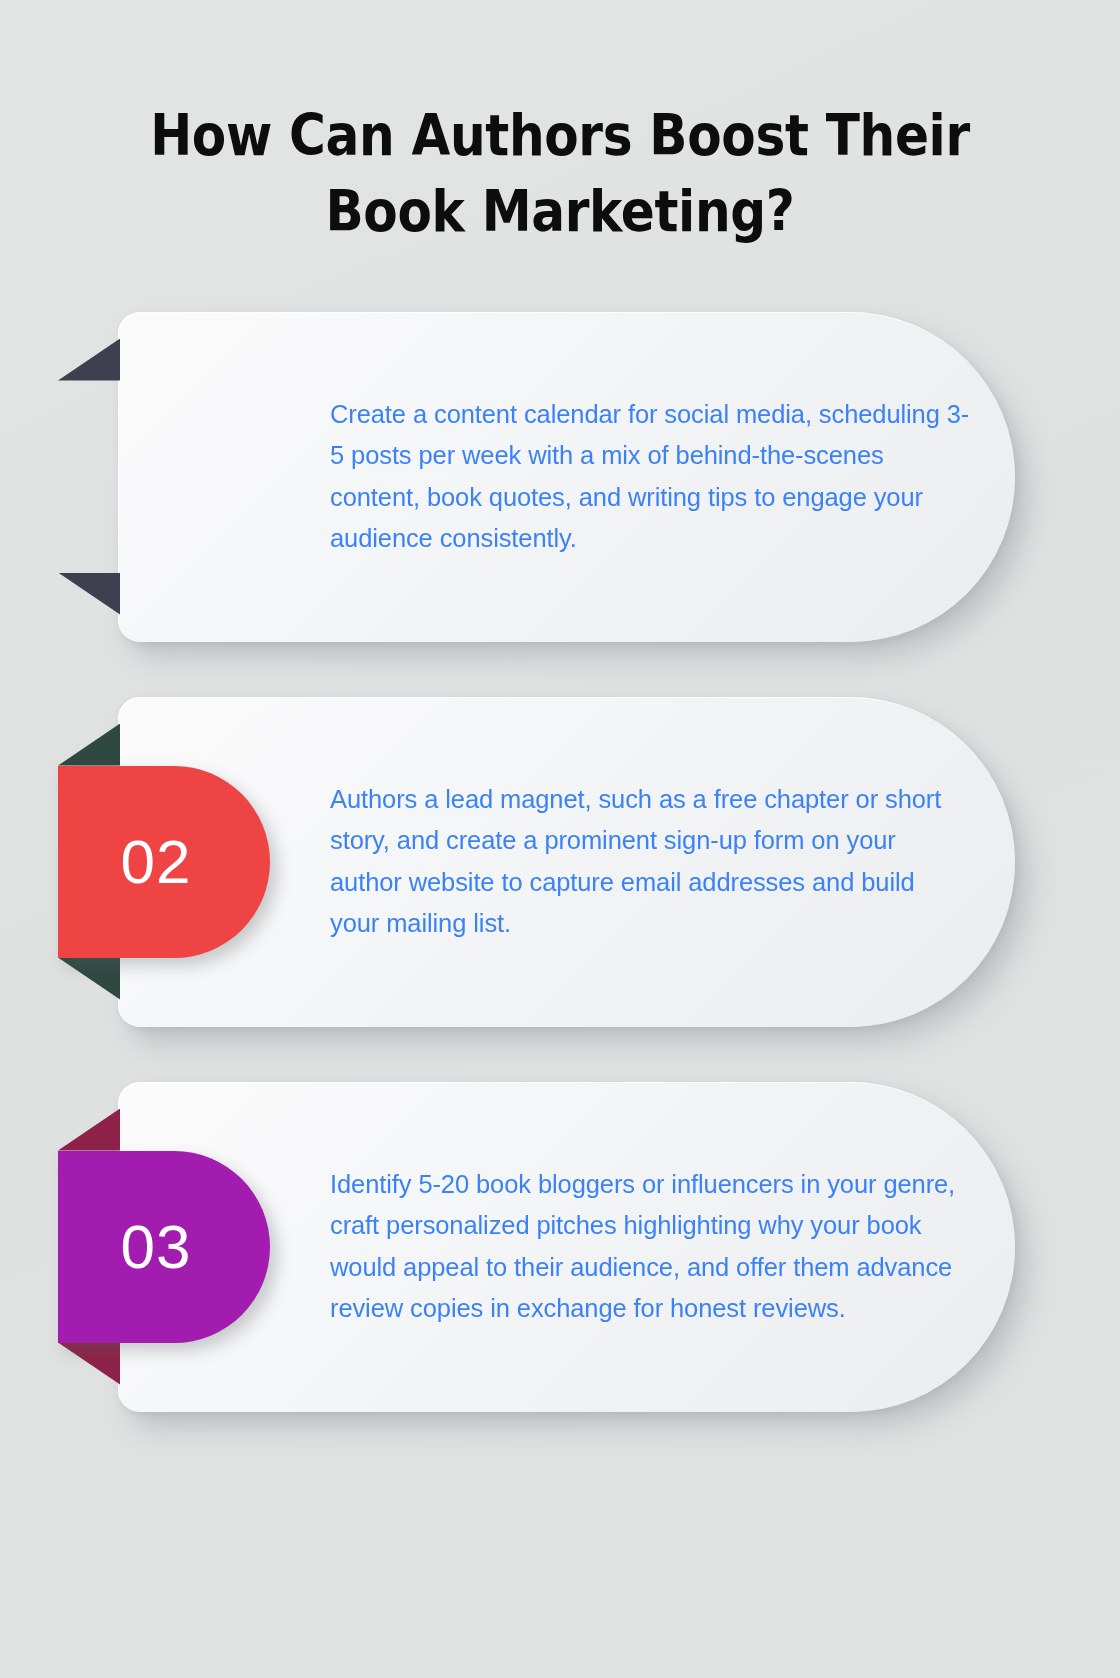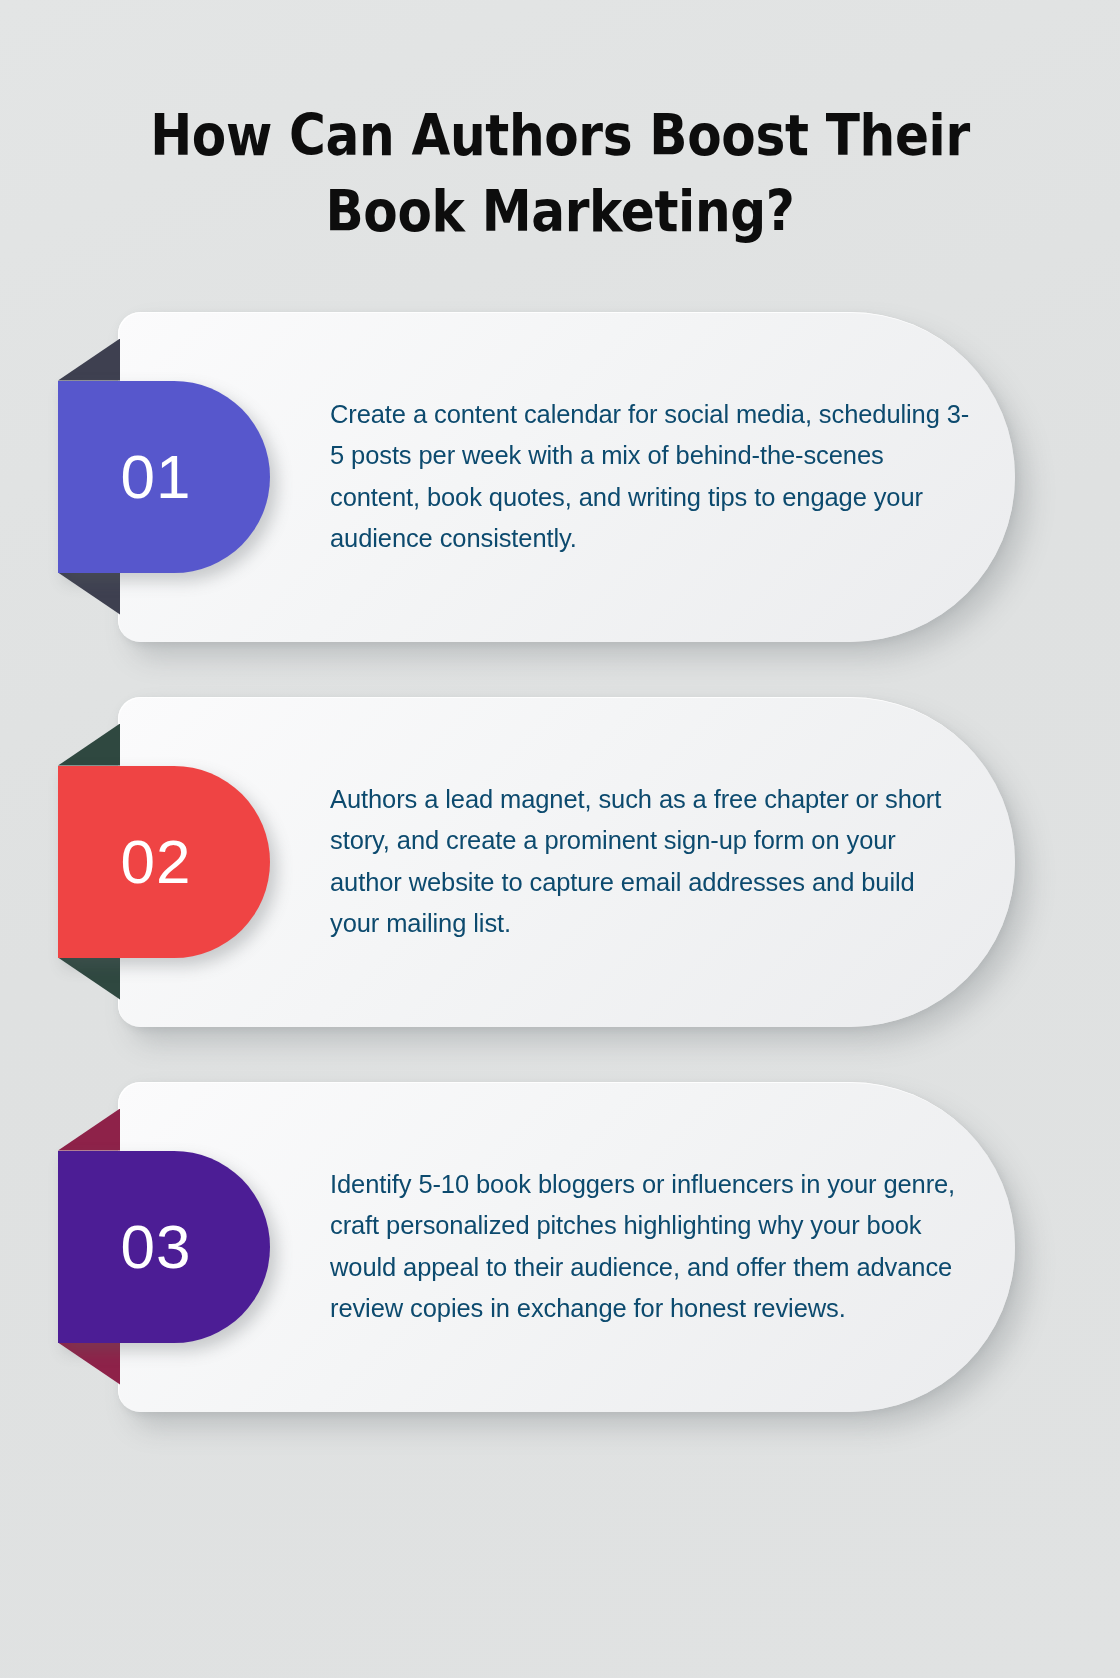--- a/index.html
+++ b/index.html
@@ -109,56 +109,53 @@
   .copy {
     position: absolute;
     left: 330px;
     right: 150px;
     top: 50%;
     transform: translateY(-50%);
     z-index: 2;
     font-family: "Liberation Sans", sans-serif;
     font-size: 25.5px;
     line-height: 1.63;
-    color: #0c4a6e;
+    color: #3b82f6;
     letter-spacing: -0.1px;
   }
 </style>
 </head>
 <body style="background: linear-gradient(155deg, rgb(227, 229, 229) 0%, rgb(223, 225, 225) 45%, rgb(224, 226, 226) 100%);">
 
 <div class="title-wrap">
   <h1 class="title">How Can Authors Boost Their Book Marketing?</h1>
 </div>
 
 <div class="cards">
 
   <div class="card-row">
     <div class="panel"></div>
     <div class="fold top" style="background: rgb(62, 64, 80);"></div>
     <div class="fold bottom" style="background: rgb(62, 64, 80);"></div>
-    <div class="badge" style="background: rgb(87, 87, 204);">
-      <span class="badge-num">01</span>
-    </div>
     <div class="copy">Create a content calendar for social media, scheduling 3-5 posts per week with a mix of behind-the-scenes content, book quotes, and writing tips to engage your audience consistently.</div>
   </div>
 
   <div class="card-row">
     <div class="panel"></div>
     <div class="fold top" style="background: rgb(47, 72, 64);"></div>
     <div class="fold bottom" style="background: rgb(47, 72, 64);"></div>
     <div class="badge" style="background: #ef4444;">
       <span class="badge-num">02</span>
     </div>
     <div class="copy">Authors a lead magnet, such as a free chapter or short story, and create a prominent sign-up form on your author website to capture email addresses and build your mailing list.</div>
   </div>
 
   <div class="card-row">
     <div class="panel"></div>
     <div class="fold top" style="background: rgb(142, 34, 73);"></div>
     <div class="fold bottom" style="background: rgb(142, 34, 73);"></div>
-    <div class="badge" style="background: #4c1d95;">
+    <div class="badge" style="background: #a21caf;">
       <span class="badge-num">03</span>
     </div>
-    <div class="copy">Identify 5-10 book bloggers or influencers in your genre, craft personalized pitches highlighting why your book would appeal to their audience, and offer them advance review copies in exchange for honest reviews.</div>
+    <div class="copy">Identify 5-20 book bloggers or influencers in your genre, craft personalized pitches highlighting why your book would appeal to their audience, and offer them advance review copies in exchange for honest reviews.</div>
   </div>
 
 </div>
 
 </body></html>

